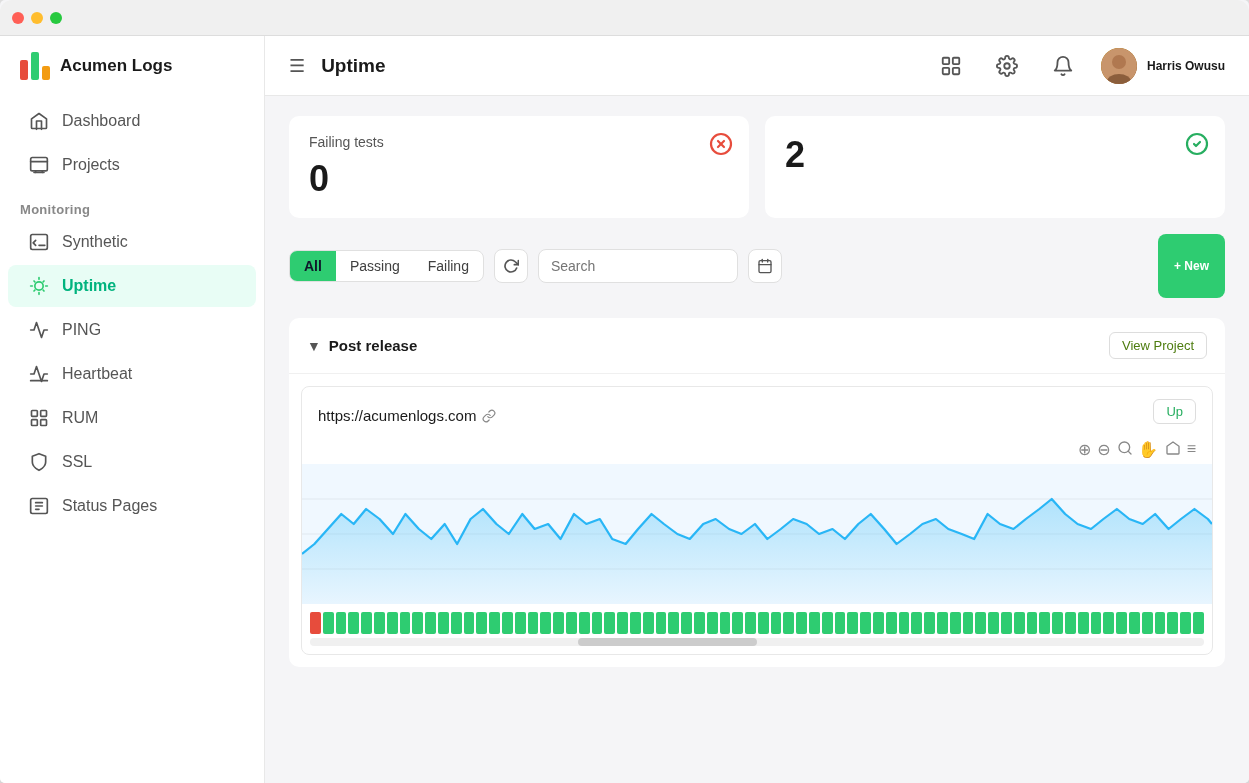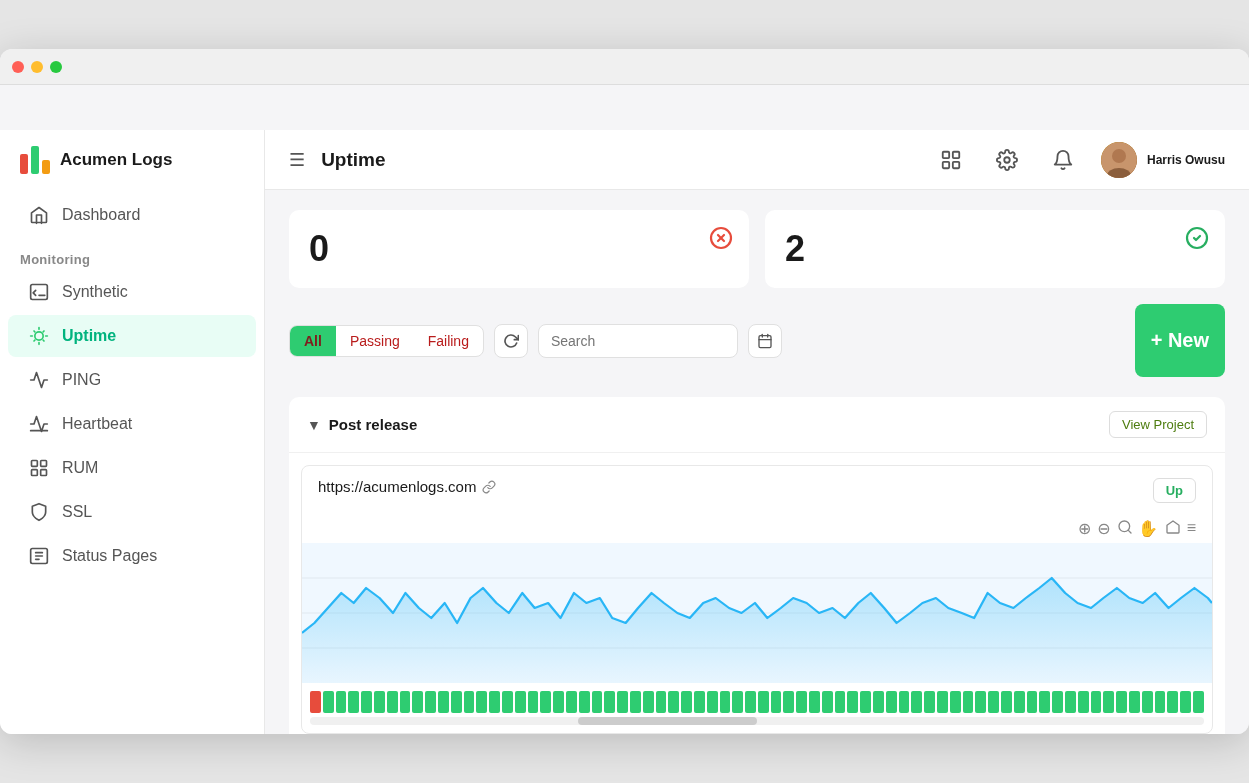--- a/index.html
+++ b/index.html
@@ -6,28 +6,27 @@
     body {
       font-family: -apple-system, BlinkMacSystemFont, 'Segoe UI', sans-serif;
       background: #e5e5e5;
       display: flex;
       align-items: center;
       justify-content: center;
       min-height: 100vh;
     }
     .window {
       width: 1249px;
-      height: 685px;
+      height: 783px;
       background: #f5f5f7;
-      border-radius: 12px;
+      border-radius: 5px;
       box-shadow: 0 8px 40px rgba(0,0,0,0.18);
       overflow: hidden;
       display: flex;
       flex-direction: column;
-      gap: 45px;
     }
     .title-bar {
       background: #f0f0f0;
       height: 36px;
       display: flex;
       align-items: center;
       padding: 0 12px;
       gap: 7px;
       border-bottom: 1px solid #ddd;
       border-radius: 12px 12px 0 0;
@@ -215,27 +214,27 @@
       display: flex;
       background: #fff;
       border: 1px solid #e0e0e0;
       border-radius: 8px;
       overflow: hidden;
     }
     .filter-tab {
       padding: 7px 14px;
       font-size: 14px;
       cursor: pointer;
-      color: #b91c1c;
+      color: #404040;
       border: none;
       background: transparent;
     }
     .filter-tab.active {
       background: #2ecc71;
-      color: #7f1d1d;
+      color: #0f172a;
       font-weight: 600;
     }
     .refresh-btn {
       width: 34px;
       height: 34px;
       display: flex;
       align-items: center;
       justify-content: center;
       background: #fff;
       border: 1px solid #e0e0e0;
@@ -267,21 +266,21 @@
       cursor: pointer;
       color: #555;
     }
     .new-btn {
       margin-left: auto;
       background: #2ecc71;
       color: #fff;
       border: none;
       border-radius: 8px;
       padding: 25px 16px;
-      font-size: 20px;
+      font-size: 12px;
       font-weight: 600;
       cursor: pointer;
       display: flex;
       align-items: center;
       gap: 6px;
     }
     
     .project-section {
       background: #fff;
       border-radius: 10px;
@@ -313,36 +312,36 @@
     }
     
     .monitor-card {
       margin: 12px;
       border: 1px solid #e8e8e8;
       border-radius: 8px;
       overflow: hidden;
     }
     .monitor-header {
       display: flex;
-      align-items: flex-start;
+      align-items: flex-end;
       justify-content: space-between;
       padding: 12px 16px;
     }
     .monitor-url {
       font-size: 15px;
       color: #1a1a1a;
       display: flex;
       align-items: center;
       gap: 6px;
     }
     .up-badge {
       background: #fff;
       border: 1px solid #ddd;
       color: #27ae60;
-      font-weight: 700;
+      font-weight: 400;
       font-size: 13px;
       padding: 4px 12px;
       border-radius: 6px;
     }
     .chart-controls {
       display: flex;
       justify-content: flex-end;
       gap: 6px;
       padding: 4px 16px;
       font-size: 16px;
@@ -417,20 +416,32 @@
       <div class="nav-item">
         <span class="nav-icon">
           <svg width="20" height="20" viewBox="0 0 24 24" fill="none" stroke="currentColor" stroke-width="2" stroke-linecap="round" stroke-linejoin="round">
               <path d="M3 9.5L12 3l9 6.5V20a1 1 0 01-1 1H4a1 1 0 01-1-1V9.5z"></path>
               <polyline points="9 22 9 12 15 12 15 22"></polyline>
             </svg>
         </span>
         <span>Dashboard</span>
       </div>
 
+      <div class="nav-item">
+        <span class="nav-icon">
+          <svg width="20" height="20" viewBox="0 0 24 24" fill="none" stroke="currentColor" stroke-width="2" stroke-linecap="round" stroke-linejoin="round">
+              <rect x="2" y="3" width="20" height="16" rx="2"></rect>
+              <line x1="2" y1="8" x2="22" y2="8"></line>
+              <line x1="8" y1="21" x2="8" y2="19"></line>
+              <line x1="16" y1="21" x2="16" y2="19"></line>
+              <line x1="6" y1="21" x2="18" y2="21"></line>
+            </svg>
+        </span>
+        <span>Projects</span>
+      </div>
 
       <div class="section-label">Monitoring</div>
 
       <div class="nav-item">
         <span class="nav-icon">
           <svg width="20" height="20" viewBox="0 0 24 24" fill="none" stroke="currentColor" stroke-width="2" stroke-linecap="round" stroke-linejoin="round">
               <rect x="2" y="3" width="20" height="18" rx="2"></rect>
               <polyline points="8 10 5 13 8 16"></polyline>
               <line x1="12" y1="16" x2="19" y2="16"></line>
             </svg>
@@ -541,20 +552,21 @@
             </div>
             <span class="avatar-name">Harris Owusu</span>
           </div>
         </div>
       </div>
 
       <div class="content">
 
         <div class="stats-row">
           <div class="stat-card">
+            <div class="stat-label">Failing tests</div>
             <div class="stat-value">0</div>
             <div class="stat-icon fail">
               <svg width="24" height="24" viewBox="0 0 24 24" fill="none" stroke="#e74c3c" stroke-width="2.2" stroke-linecap="round" stroke-linejoin="round">
                   <circle cx="12" cy="12" r="10"></circle>
                   <line x1="15" y1="9" x2="9" y2="15"></line>
                   <line x1="9" y1="9" x2="15" y2="15"></line>
                 </svg>
             </div>
           </div>
           <div class="stat-card">

